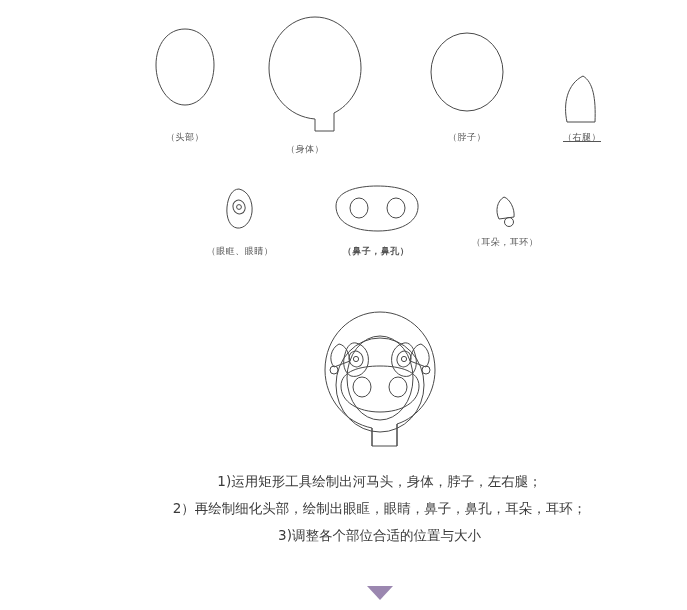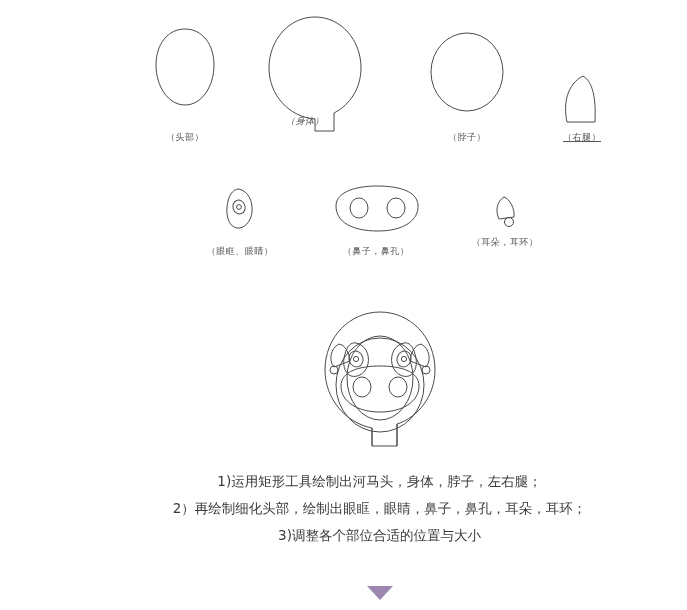--- a/index.html
+++ b/index.html
@@ -78,21 +78,21 @@
       <path class="stroke" d="M31 1 C48 1 60 16 60 37 C60 58 48 77 31 77 C14 77 2 58 2 37 C2 16 14 1 31 1 Z"></path>
     </svg>
   </div>
   <div class="caption" style="left:108px; top:131px; width:82px;">（头部）</div>
 
   <div class="part" style="left:231px; top:16px;">
     <svg width="96" height="118" viewBox="0 0 96 118">
       <path class="stroke" d="M48 1 C74 1 94 24 94 52 C94 72 83 89 67 97 L67 115 L48 115 L48 103 C22 101 2 79 2 52 C2 24 22 1 48 1 Z"></path>
     </svg>
   </div>
-  <div class="caption" style="left:228px; top:115px; width:82px;font-style:italic;">（身体）</div>
+  <div class="caption" style="left:228px; top:143px; width:82px;">（身体）</div>
 
   <div class="part" style="left:394px; top:32px;">
     <svg width="74" height="80" viewBox="0 0 74 80">
       <ellipse class="stroke" cx="37" cy="40" rx="36" ry="39"></ellipse>
     </svg>
   </div>
   <div class="caption" style="left:390px; top:131px; width:82px;">（脖子）</div>
 
   <div class="part" style="left:525px; top:74px;">
     <svg width="40" height="50" viewBox="0 0 40 50">
@@ -110,21 +110,21 @@
   </div>
   <div class="caption" style="left:163px; top:245px; width:82px;">（眼眶、眼睛）</div>
 
   <div class="part" style="left:298px; top:184px;">
     <svg width="86" height="50" viewBox="0 0 86 50">
       <path class="stroke" d="M43 2 C62 2 83 6 84 21 C85 36 70 47 44 47 C18 47 2 38 2 22 C2 7 24 2 43 2 Z"></path>
       <ellipse class="stroke" cx="25" cy="24" rx="9" ry="10"></ellipse>
       <ellipse class="stroke" cx="62" cy="24" rx="9" ry="10"></ellipse>
     </svg>
   </div>
-  <div class="caption" style="left:299px; top:245px; width:82px;">（鼻子，鼻孔）</div>
+  <div class="caption" style="left:299px; top:245px; width:82px;font-weight:bold;">（鼻子，鼻孔）</div>
 
   <div class="part" style="left:457px; top:195px;">
     <svg width="26" height="34" viewBox="0 0 26 34">
       <path class="stroke" d="M11 2 C17 4 22 14 21 22 L6 24 C2 16 4 6 11 2 Z"></path>
       <circle class="stroke" cx="16" cy="27" r="4.5"></circle>
     </svg>
   </div>
   <div class="caption" style="left:428px; top:236px; width:82px;">（耳朵，耳环）</div>
 
   <div class="part" style="left:286px; top:310px;">

